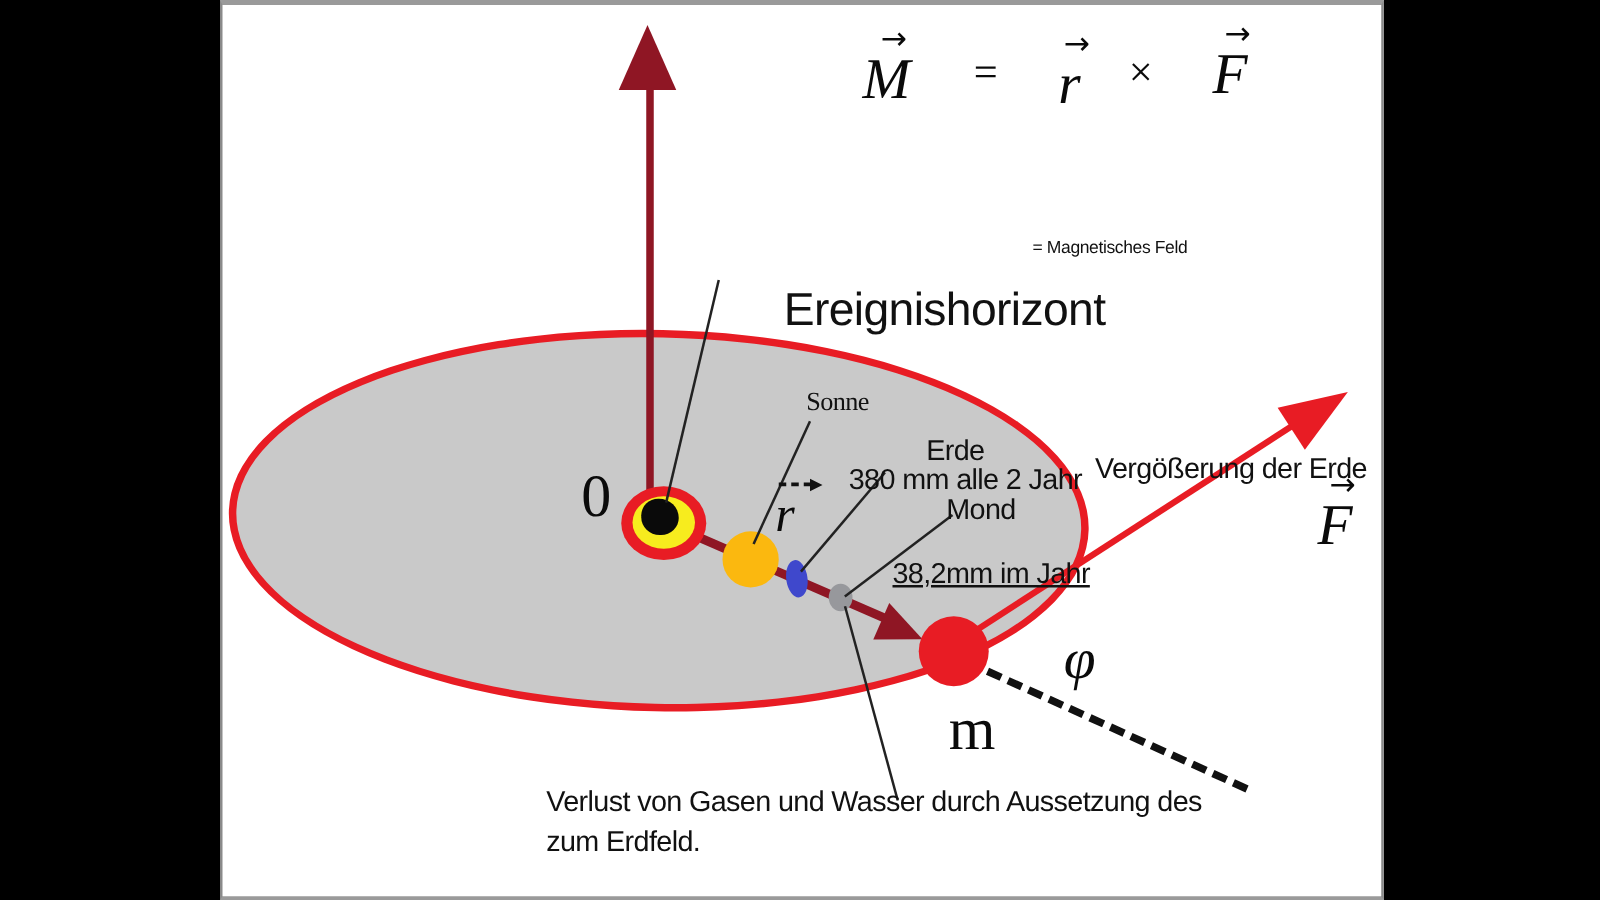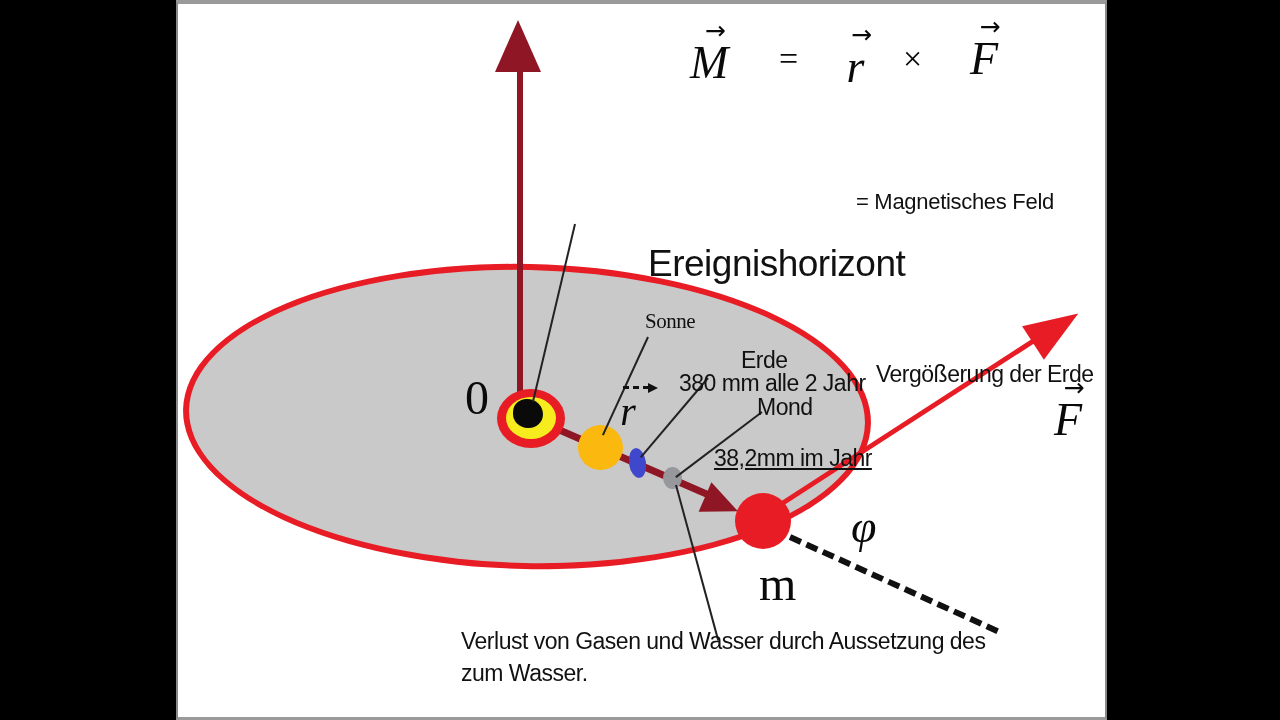--- a/index.html
+++ b/index.html
@@ -46,30 +46,30 @@
   
   .ptr{height:2px;background:#222;transform-origin:left center;z-index:4;}
   .ptr-blackhole{left:575px;top:223px;width:183px;transform:rotate(103.3deg);}
   .ptr-sun{left:648px;top:336px;width:108px;transform:rotate(114.7deg);}
   .ptr-earth{left:708px;top:377px;width:104px;transform:rotate(130.3deg);}
   .ptr-moon{left:762px;top:411px;width:108px;transform:rotate(142.9deg);}
   .ptr-footnote{left:676px;top:484px;width:161px;transform:rotate(74.8deg);}
   
   .lbl{color:#111;z-index:5;white-space:nowrap;letter-spacing:-0.5px;}
   .t-blackhole{left:568px;top:176px;font-size:44px;}
-  .t-magnet{left:856px;top:189px;font-size:22px;letter-spacing:-0.3px;}
-  .t-horizon{left:627px;top:243px;font-size:37px;margin-left:21px;}
+  .t-magnet{left:826px;top:189px;font-size:14px;letter-spacing:-0.3px;}
+  .t-horizon{left:627px;top:227px;font-size:37px;}
   .t-sonne{left:645px;top:309px;font-size:21px;font-family:Liberation Serif, serif;}
   .t-erde{left:709px;top:347px;font-size:23px;margin-left:32px;}
   .t-erde-rate{left:679px;top:370px;font-size:23px;}
   .t-mond{left:757px;top:394px;font-size:23px;}
   .t-mond-rate{left:714px;top:445px;font-size:23px;text-decoration:underline;}
   .t-growth{left:876px;top:361px;font-size:23px;}
   .footnote{left:437px;top:625px;font-size:23px;line-height:32px;color:#111;
-            z-index:5;letter-spacing:-0.5px;margin-left:24px;}
+            z-index:5;letter-spacing:-0.5px;}
   
   .math{font-family:"Liberation Serif",serif;color:#0a0a0a;z-index:5;white-space:nowrap;}
   .t-origin{left:465px;top:370px;font-size:48px;}
   .t-phi{left:851px;top:500px;font-size:46px;font-style:italic;}
   .t-mass{left:759px;top:556px;font-size:48px;}
   
   .vec{display:inline-flex;flex-direction:column;align-items:center;z-index:5;}
   .varrow{font-family:"DejaVu Sans",sans-serif;font-size:25px;line-height:18px;
           transform:translateX(6px);color:#0a0a0a;}
   .vbase{font-family:"Liberation Serif",serif;font-style:italic;font-size:46px;
@@ -154,15 +154,15 @@
   </span>
   <span class="abs vec f-vec">
     <span class="varrow">→</span>
     <span class="vbase">F</span>
   </span>
   <span class="abs math t-phi">φ</span>
   <span class="abs math t-mass">m</span>
 
   <div class="abs footnote">
     <div>Verlust von Gasen und Wasser durch Aussetzung des</div>
-    <div>zum Wasser.</div>
+    <div>zum Erdfeld.</div>
   </div>
 </div>
 
 </body></html>

